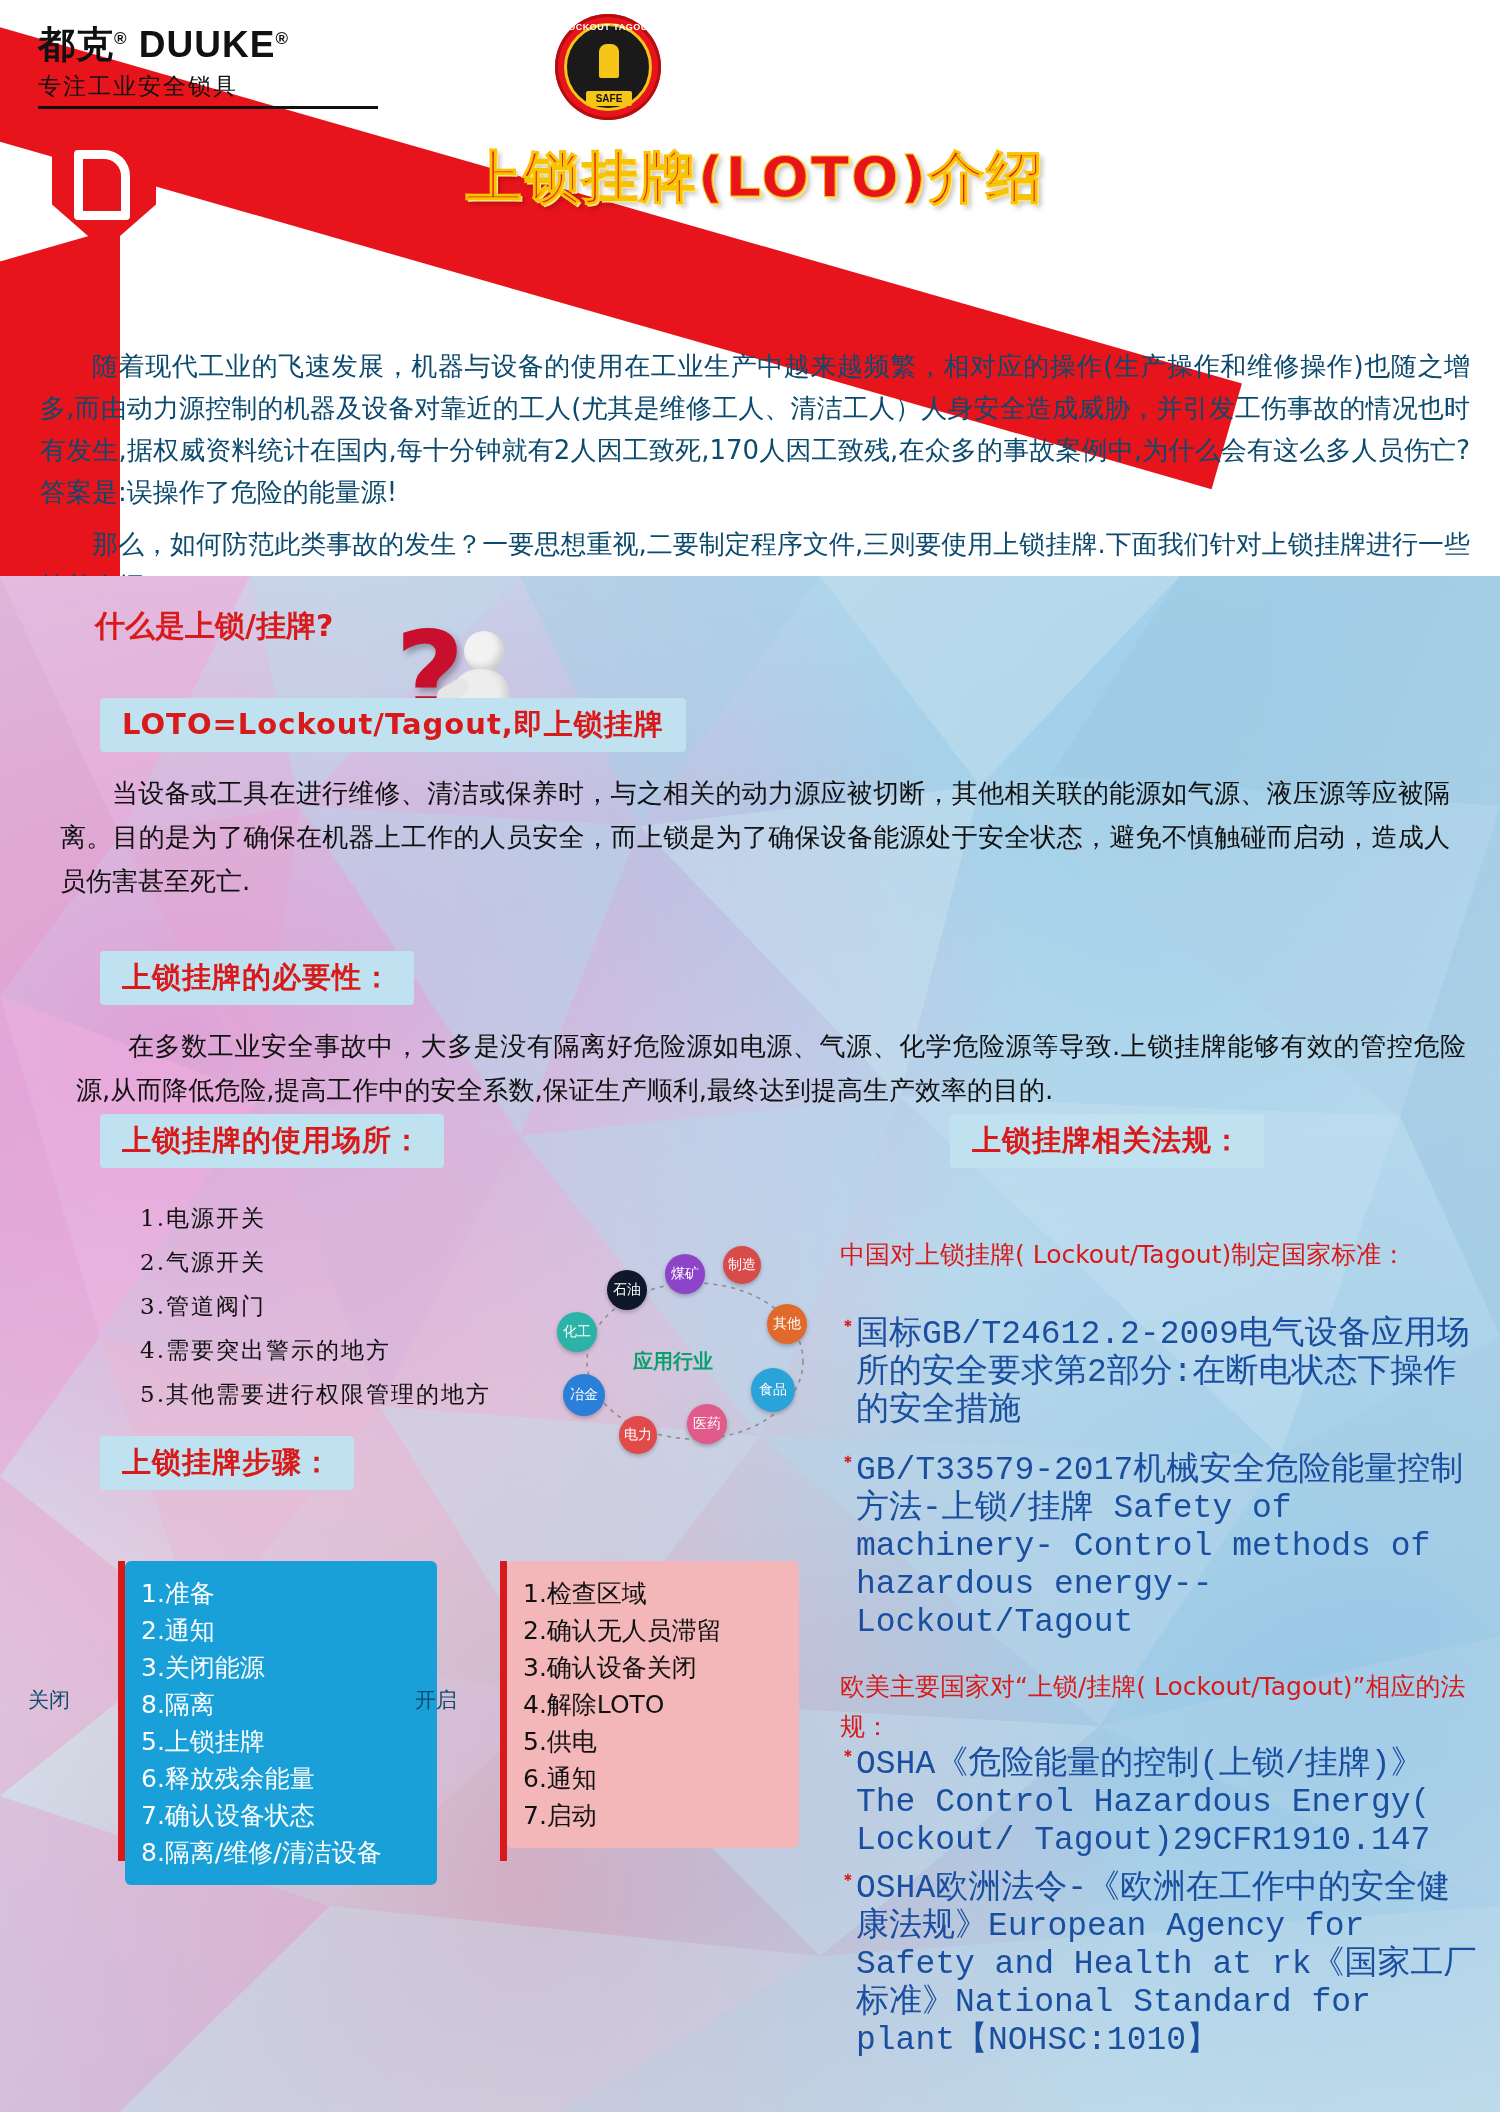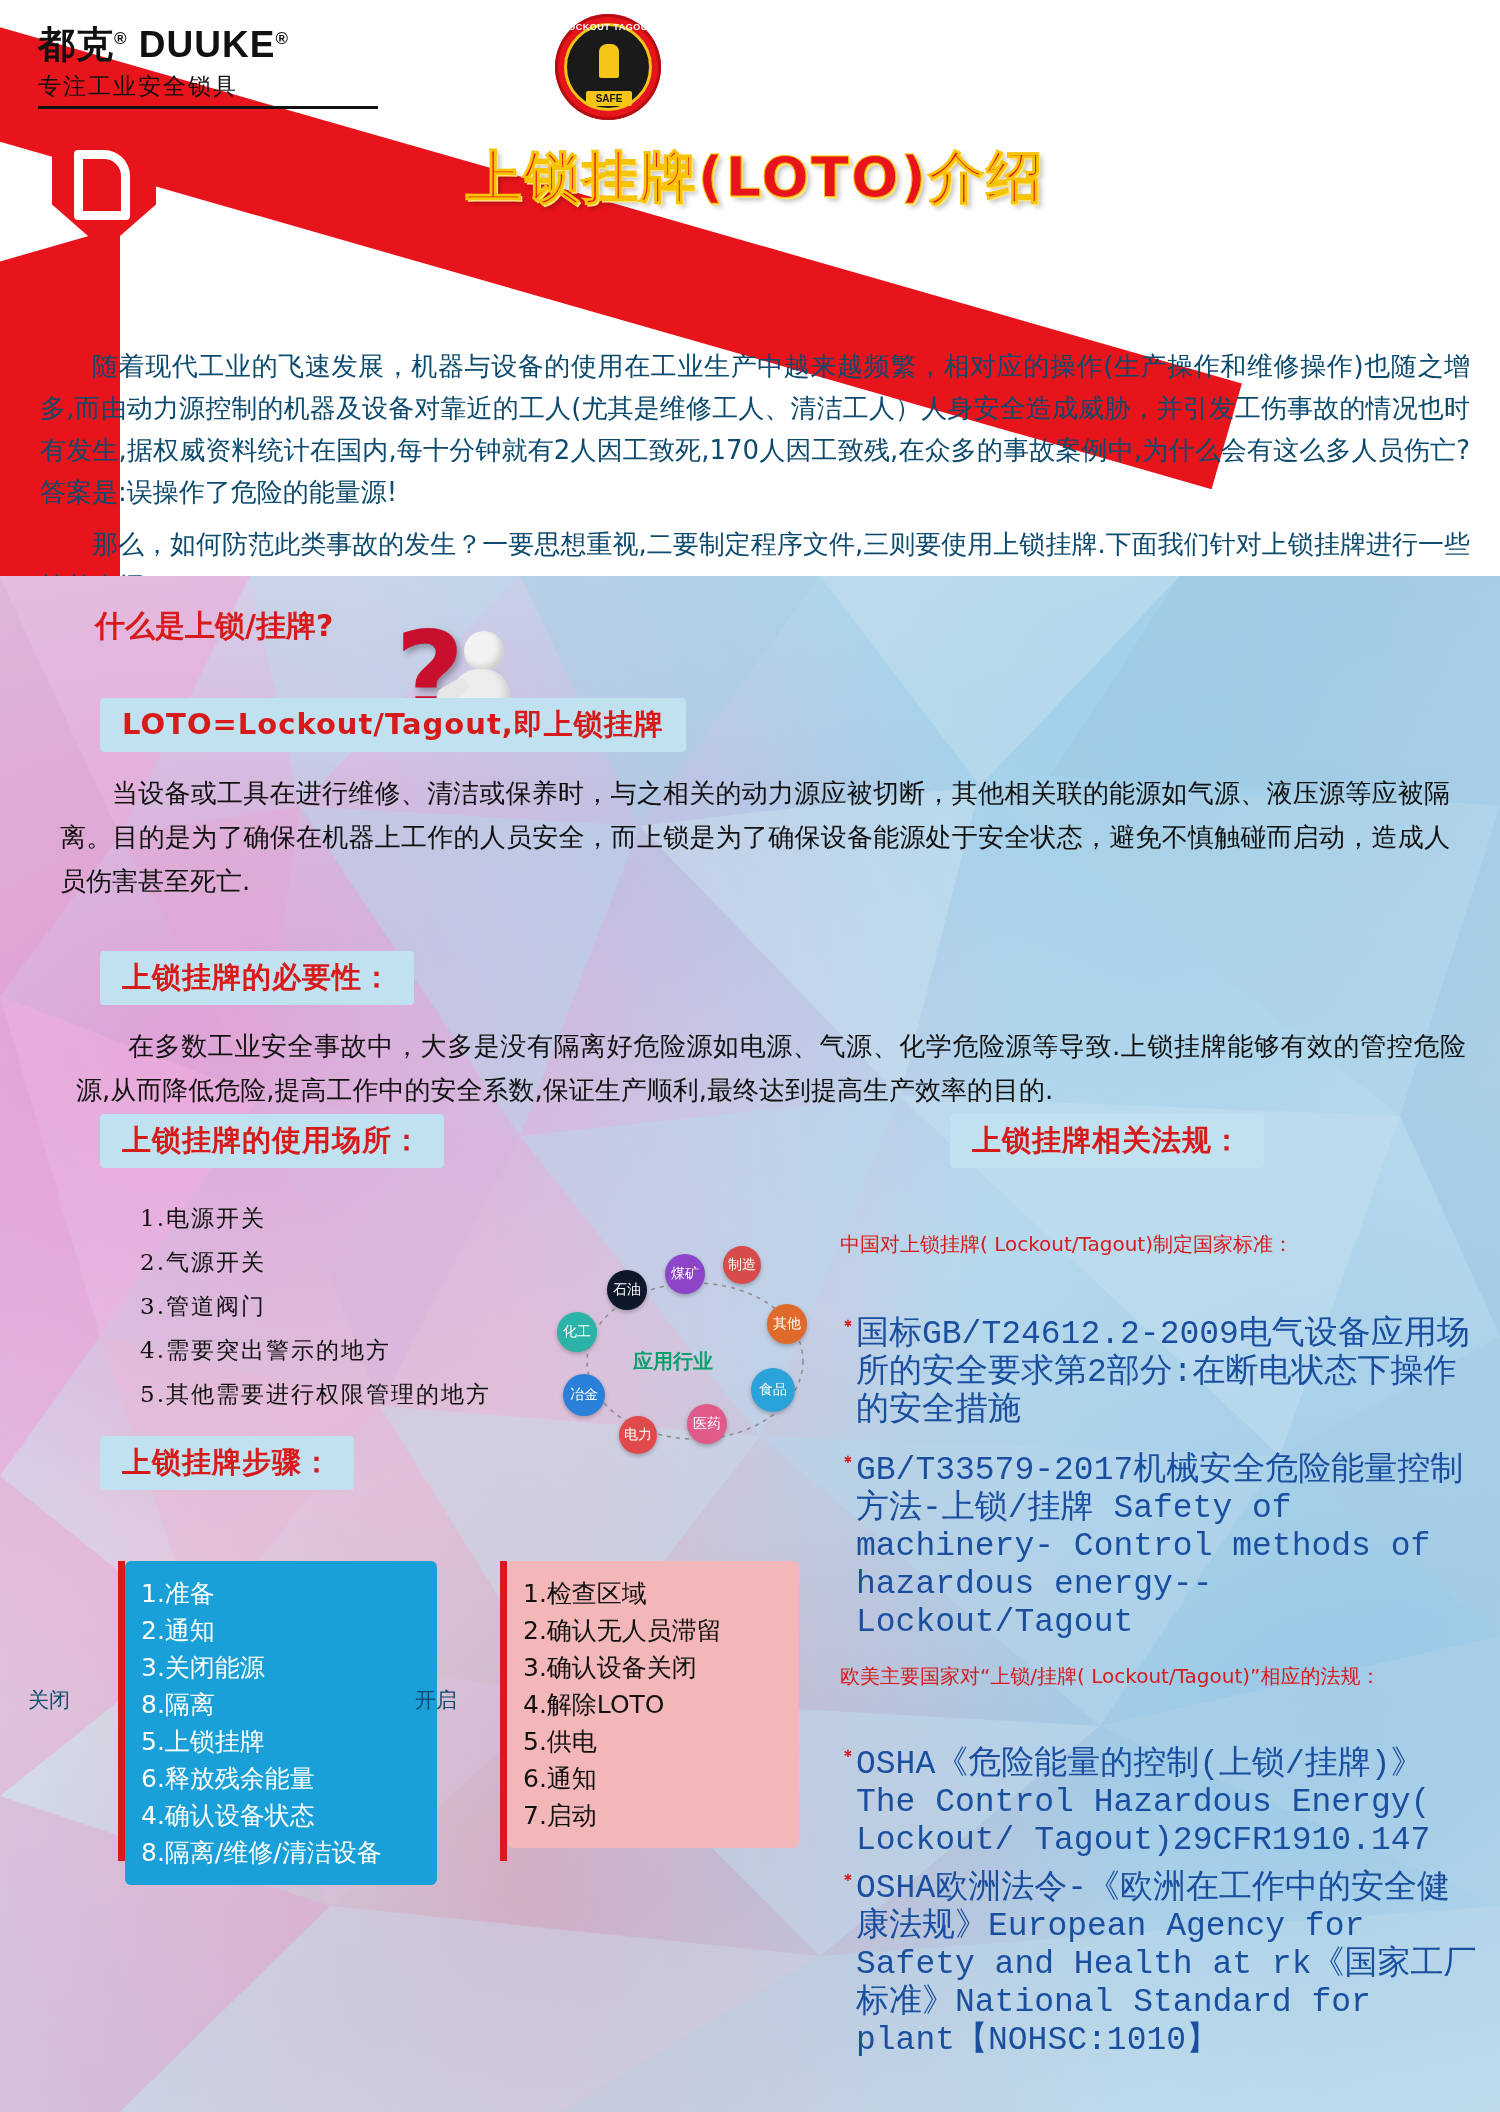--- a/index.html
+++ b/index.html
@@ -108,21 +108,21 @@
   .bubble{position:absolute;border-radius:50%;color:#fff;font-size:14px;display:flex;align-items:center;justify-content:center;font-family:"DejaVu Sans", sans-serif;box-shadow:0 2px 4px rgba(0,0,0,.25);}
   .wheel-center{position:absolute;left:80px;top:92px;font-size:20px;font-weight:bold;color:#0aa06e;font-family:"DejaVu Sans", sans-serif;}
 
   
   .step-box{border-radius:6px;padding:14px 16px;font-size:25px;line-height:37px;color:#111;font-family:"DejaVu Sans", sans-serif;}
   .step-blue{background:#1aa0d8;color:#fff;}
   .step-pink{background:#f3b6b9;}
   .step-bar{position:absolute;width:7px;background:#d81a1a;}
   .side-label{font-size:21px;color:#0c4a6e;font-family:"DejaVu Sans", sans-serif;}
 
-  .law-red{color:#d81a1a;font-size:20px;line-height:40px;font-family:"DejaVu Sans", sans-serif;}
+  .law-red{color:#d81a1a;font-size:25px;line-height:40px;font-family:"DejaVu Sans", sans-serif;margin-top:11px;}
   .law-blue{color:#1a4fa0;font-size:33px;line-height:38px;font-family:Liberation Mono, monospace;}
   .star{color:#d81a1a;font-weight:bold;}
   ul.plain{list-style:none;margin:0;padding:0;}
   .mono-list{font-size:23px;line-height:44px;color:#111;font-family:"DejaVu Serif", serif;letter-spacing:2px;}
 </style>
 </head>
 <body>
 
 <div class="header">
   <div class="red-diag"></div>
@@ -279,21 +279,21 @@
 
   <div class="side-label" style="position:absolute;left:28px;top:1110px;">关闭</div>
   <div class="step-bar" style="left:118px;top:985px;height:300px;"></div>
   <div class="step-box step-blue" style="position:absolute;left:125px;top:985px;width:280px;">
     <div>1.准备</div>
     <div>2.通知</div>
     <div>3.关闭能源</div>
     <div>8.隔离</div>
     <div>5.上锁挂牌</div>
     <div>6.释放残余能量</div>
-    <div>4.确认设备状态</div>
+    <div>7.确认设备状态</div>
     <div>8.隔离/维修/清洁设备</div>
   </div>
 
   <div class="side-label" style="position:absolute;left:415px;top:1110px;">开启</div>
   <div class="step-bar" style="left:500px;top:985px;height:300px;"></div>
   <div class="step-box step-pink" style="position:absolute;left:507px;top:985px;width:260px;">
     <div>1.检查区域</div>
     <div>2.确认无人员滞留</div>
     <div>3.确认设备关闭</div>
     <div>4.解除LOTO</div>

